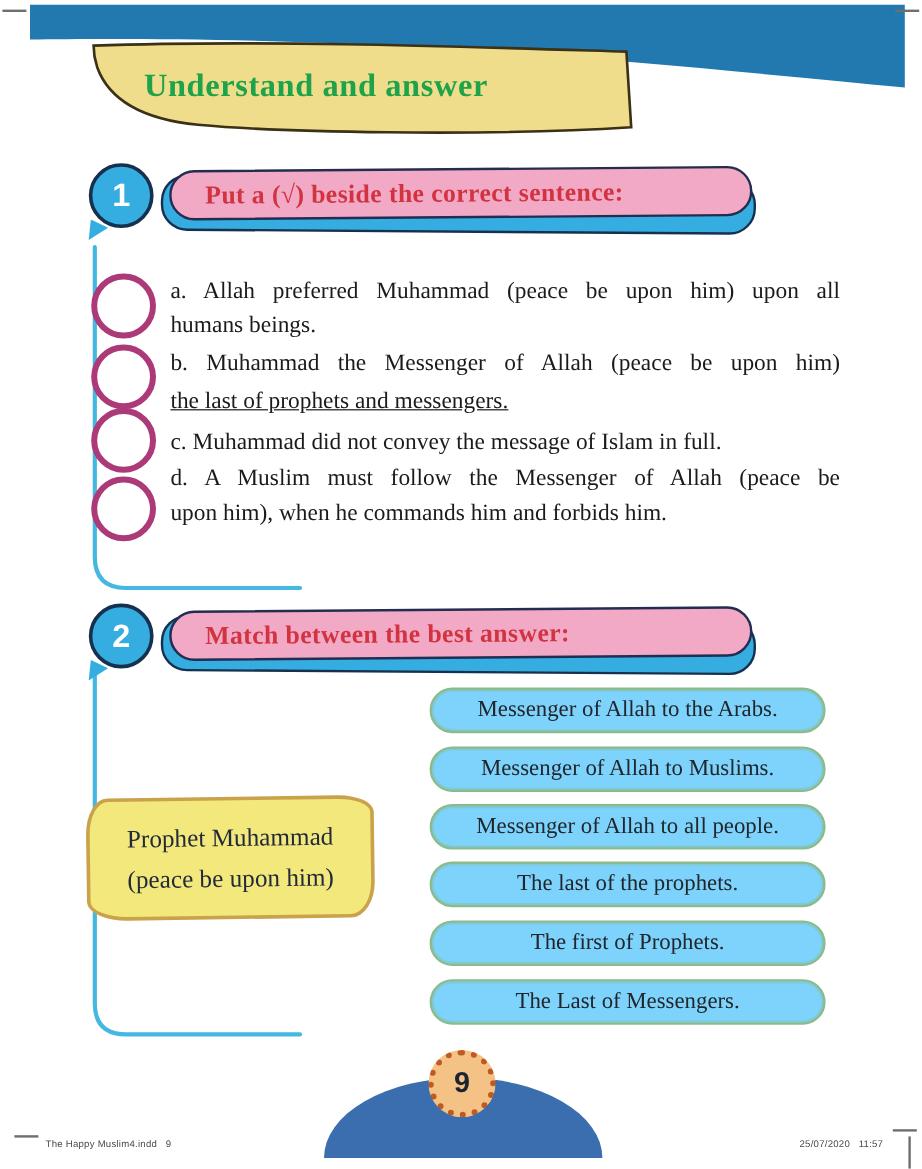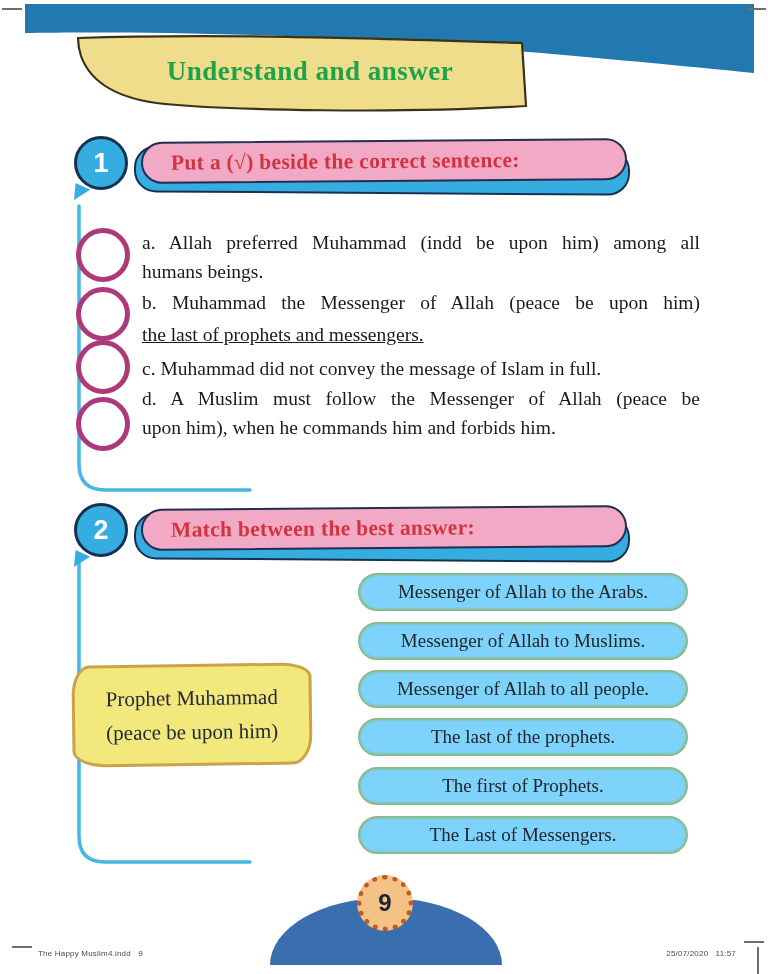--- a/index.html
+++ b/index.html
@@ -12,21 +12,21 @@
   
   .crop-h{position:absolute;height:2px;background:#6f6f6f;}
   .crop-v{position:absolute;width:2px;background:#6f6f6f;}
 
   
   #decor{position:absolute;left:0;top:0;width:768px;height:974px;pointer-events:none;}
 
   
   .title-banner{left:70px;top:30px;width:470px;height:88px;}
   .title-text{
-    left:120px;top:56px;width:380px;text-align:center;
+    left:120px;top:56px;width:380px;text-align:left;
     font-size:27px;font-weight:bold;color:#1ea24a;letter-spacing:.5px;
   }
 
   
   .bubble{
     width:48px;height:48px;border-radius:50%;
     background:#36ade0;border:3px solid #16314f;
     display:flex;align-items:center;justify-content:center;
     font-family:"Liberation Sans", sans-serif;font-weight:bold;
     font-size:27px;color:#ffffff;
@@ -123,21 +123,21 @@
 <div class="abs banner-pink b1p">
   <span>Put a (√) beside the correct sentence:</span>
 </div>
 
 <div class="opt-circle" style="top:228px;"></div>
 <div class="opt-circle" style="top:287px;"></div>
 <div class="opt-circle" style="top:340px;"></div>
 <div class="opt-circle" style="top:397px;"></div>
 
 <div class="opt-text" style="top:228px;">
-  <div class="jline">a. Allah preferred Muhammad (indd be upon him) among all</div>
+  <div class="jline">a. Allah preferred Muhammad (peace be upon him) upon all</div>
   <div>humans beings.</div>
 </div>
 <div class="opt-text" style="top:288px;">
   <div class="jline">b. Muhammad the Messenger of Allah (peace be upon him)</div>
   <div style="margin-top:3px;text-decoration:underline;">the last of prophets and messengers.</div>
 </div>
 <div class="opt-text" style="top:354px;">
   <div>c. Muhammad did not convey the message of Islam in full.</div>
 </div>
 <div class="opt-text" style="top:384px;">

